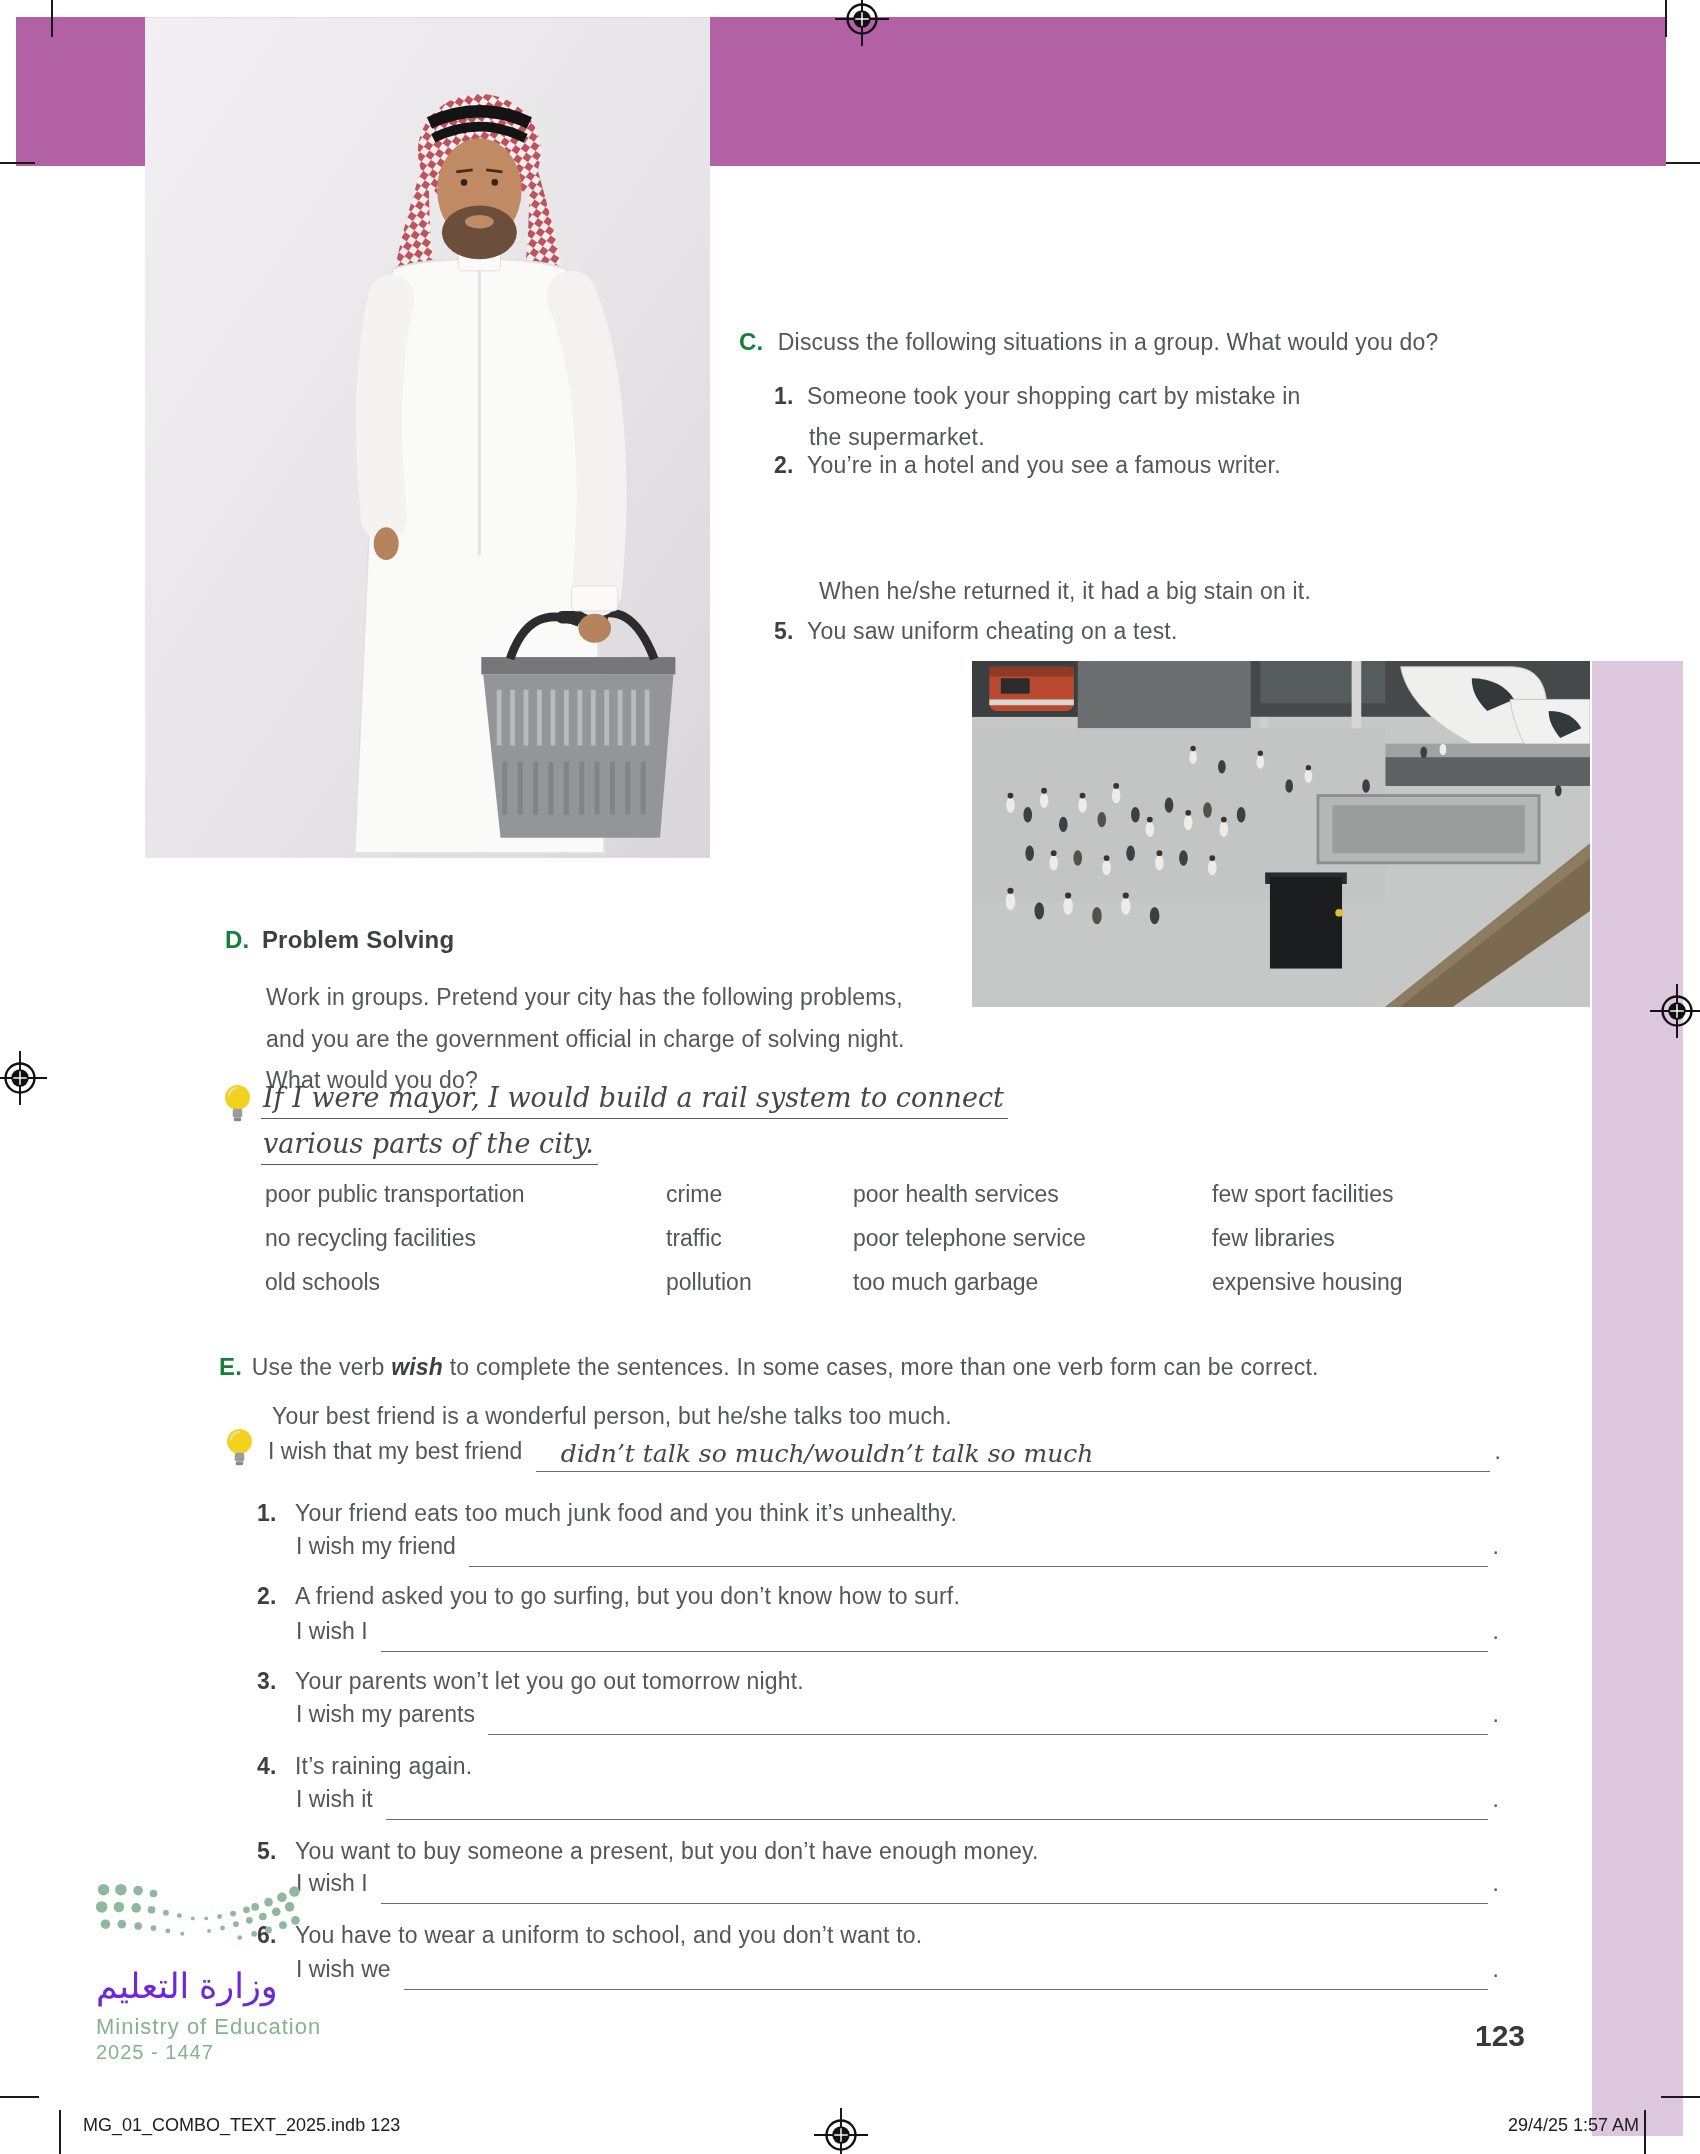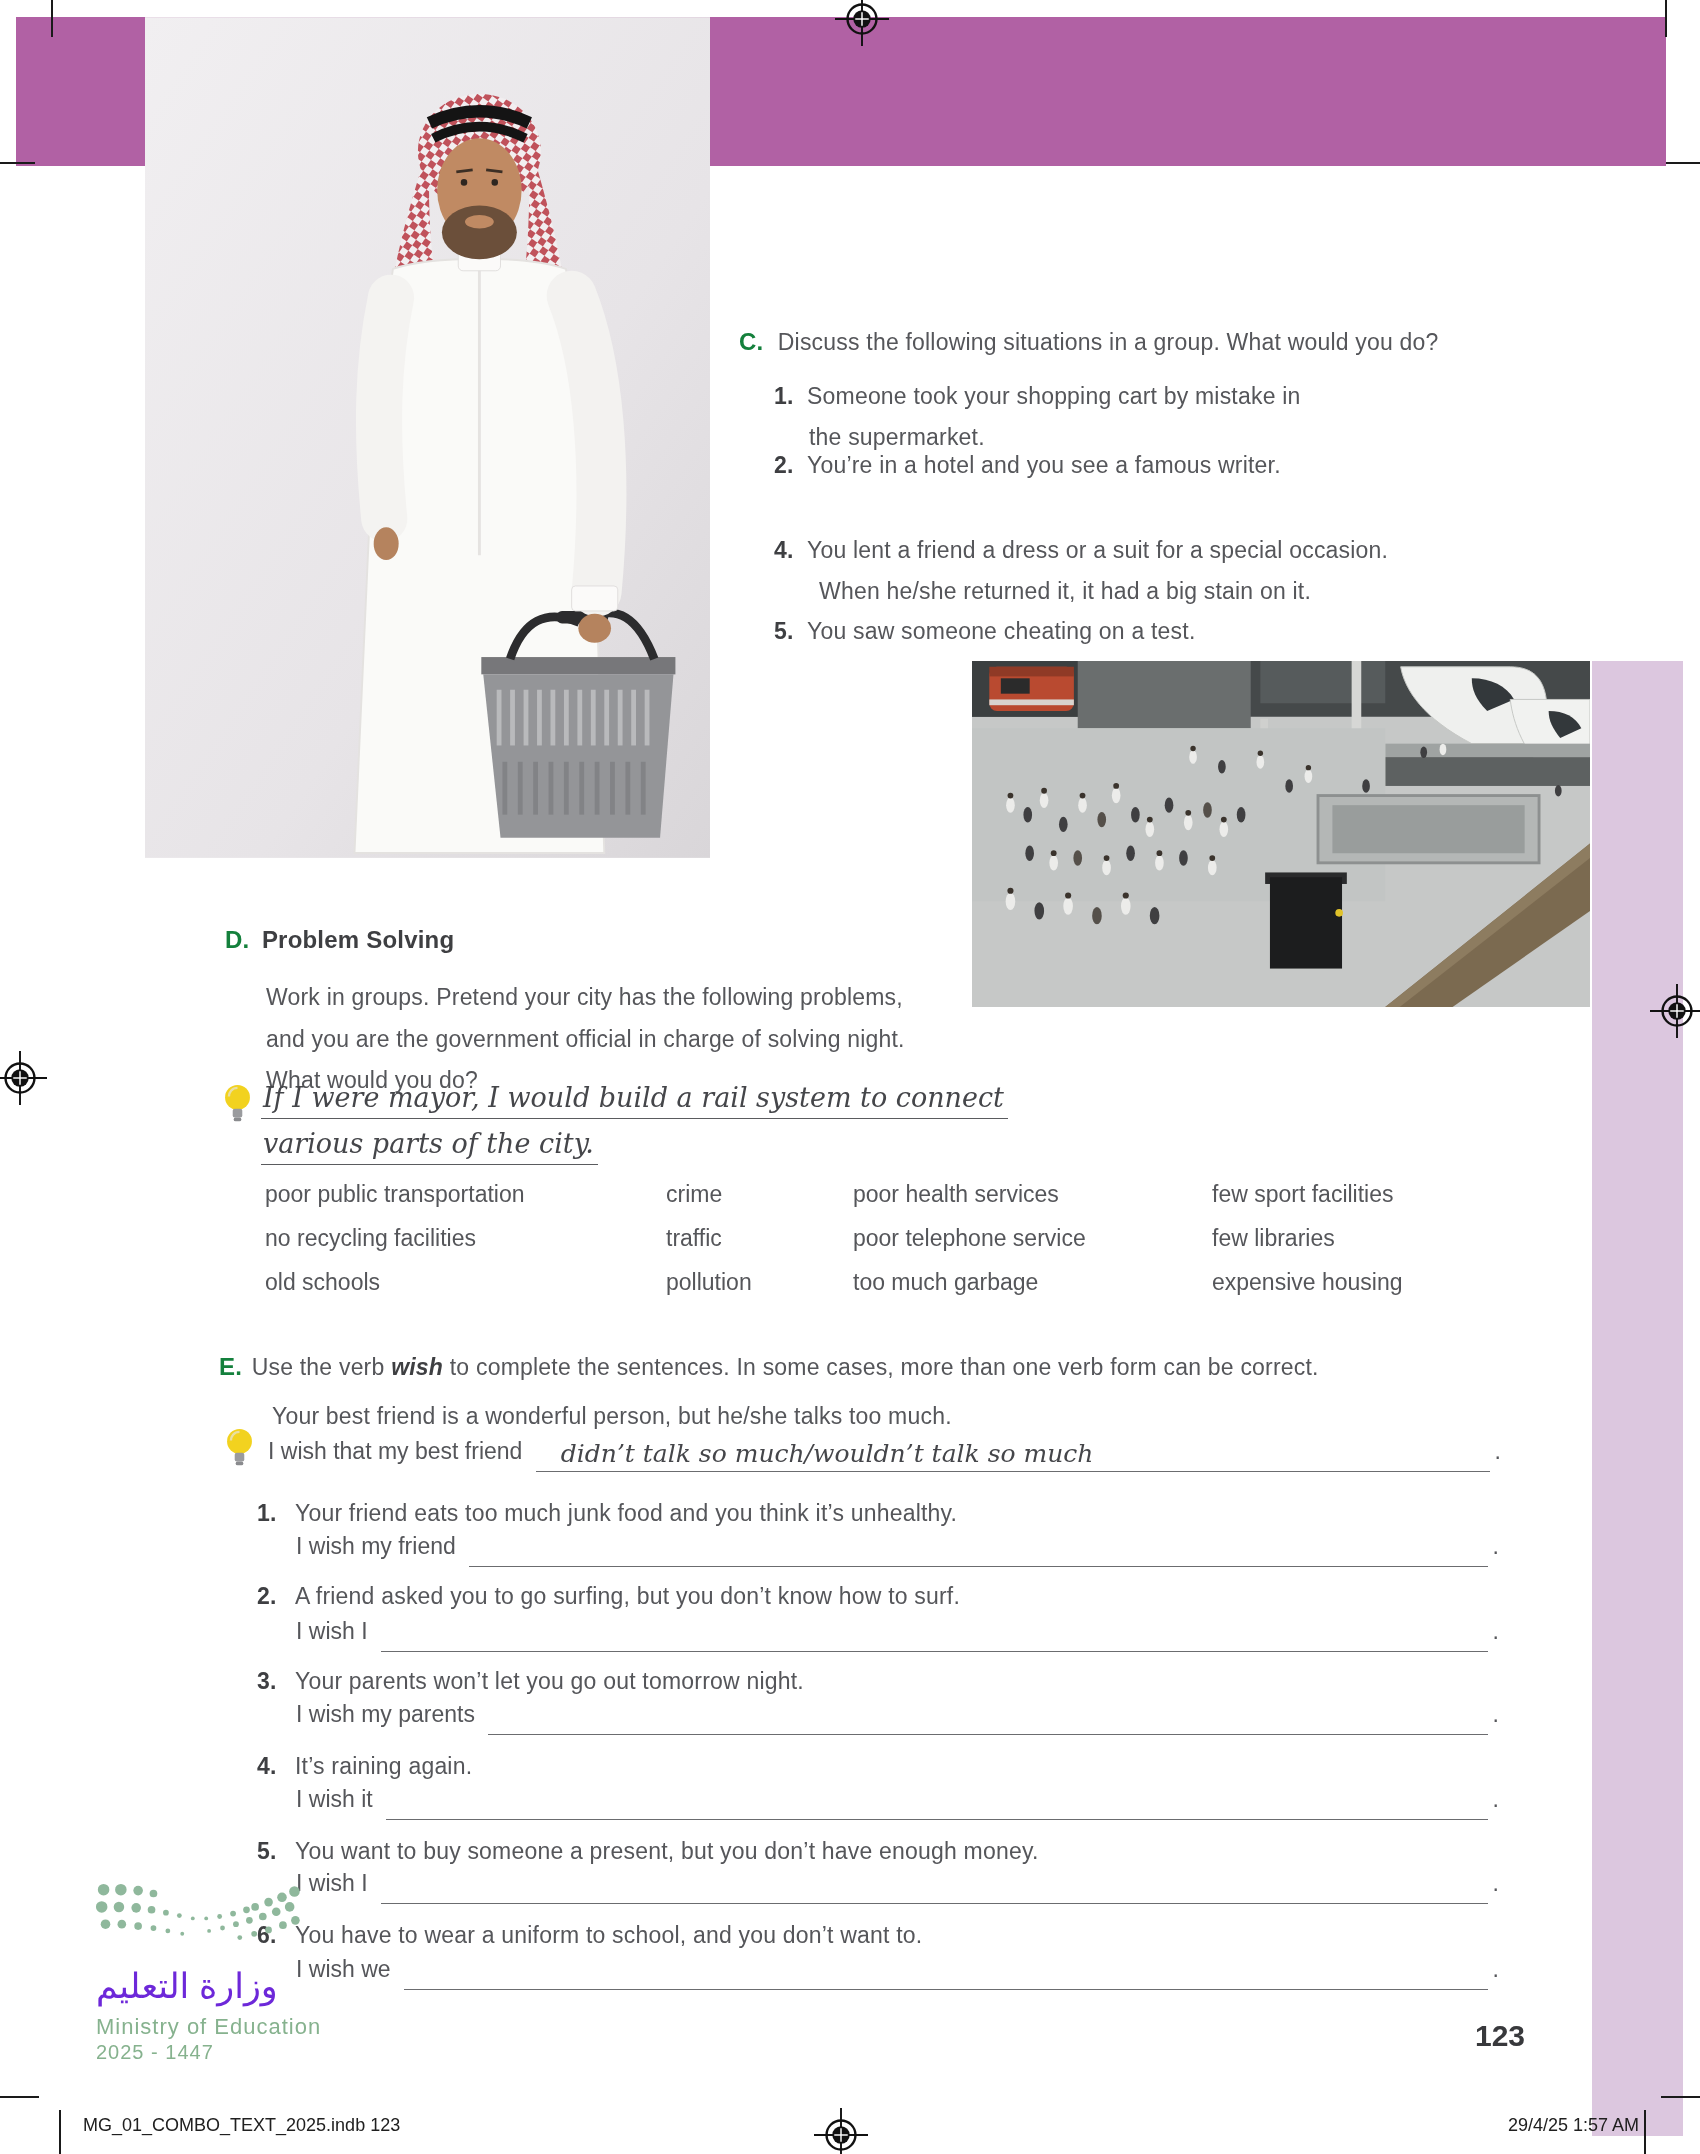--- a/index.html
+++ b/index.html
@@ -216,28 +216,25 @@
   </div>
   <div class="abs line" style="left:774px;top:383px;">
     <span class="num">1.</span><span>Someone took your shopping cart by mistake in</span>
   </div>
   <div class="abs line" style="left:809px;top:424px;">
     <span>the supermarket.</span>
   </div>
   <div class="abs line" style="left:774px;top:452px;">
     <span class="num">2.</span><span>You’re in a hotel and you see a famous writer.</span>
   </div>
-  <div class="abs line" style="left:774px;top:537px;">
-    <span class="num">4.</span><span>You lent a friend a dress or a suit for a special occasion.</span>
-  </div>
   <div class="abs line" style="left:819px;top:578px;">
     <span>When he/she returned it, it had a big stain on it.</span>
   </div>
   <div class="abs line" style="left:774px;top:618px;">
-    <span class="num">5.</span><span>You saw someone cheating on a test.</span>
+    <span class="num">5.</span><span>You saw uniform cheating on a test.</span>
   </div>
 
   <div class="abs line" style="left:225px;top:926px;">
     <span class="glabel" style="margin-right:12.5px;">D.</span><span class="bold-dark">Problem Solving</span>
   </div>
   <div class="abs line" style="left:266px;top:984px;"><span>Work in groups. Pretend your city has the following problems,</span></div>
   <div class="abs line" style="left:266px;top:1026px;"><span>and you are the government official in charge of solving night.</span></div>
   <div class="abs line" style="left:266px;top:1067px;"><span>What would you do?</span></div>
 
   <div class="abs" style="left:223px;top:1084px;z-index:3;">

